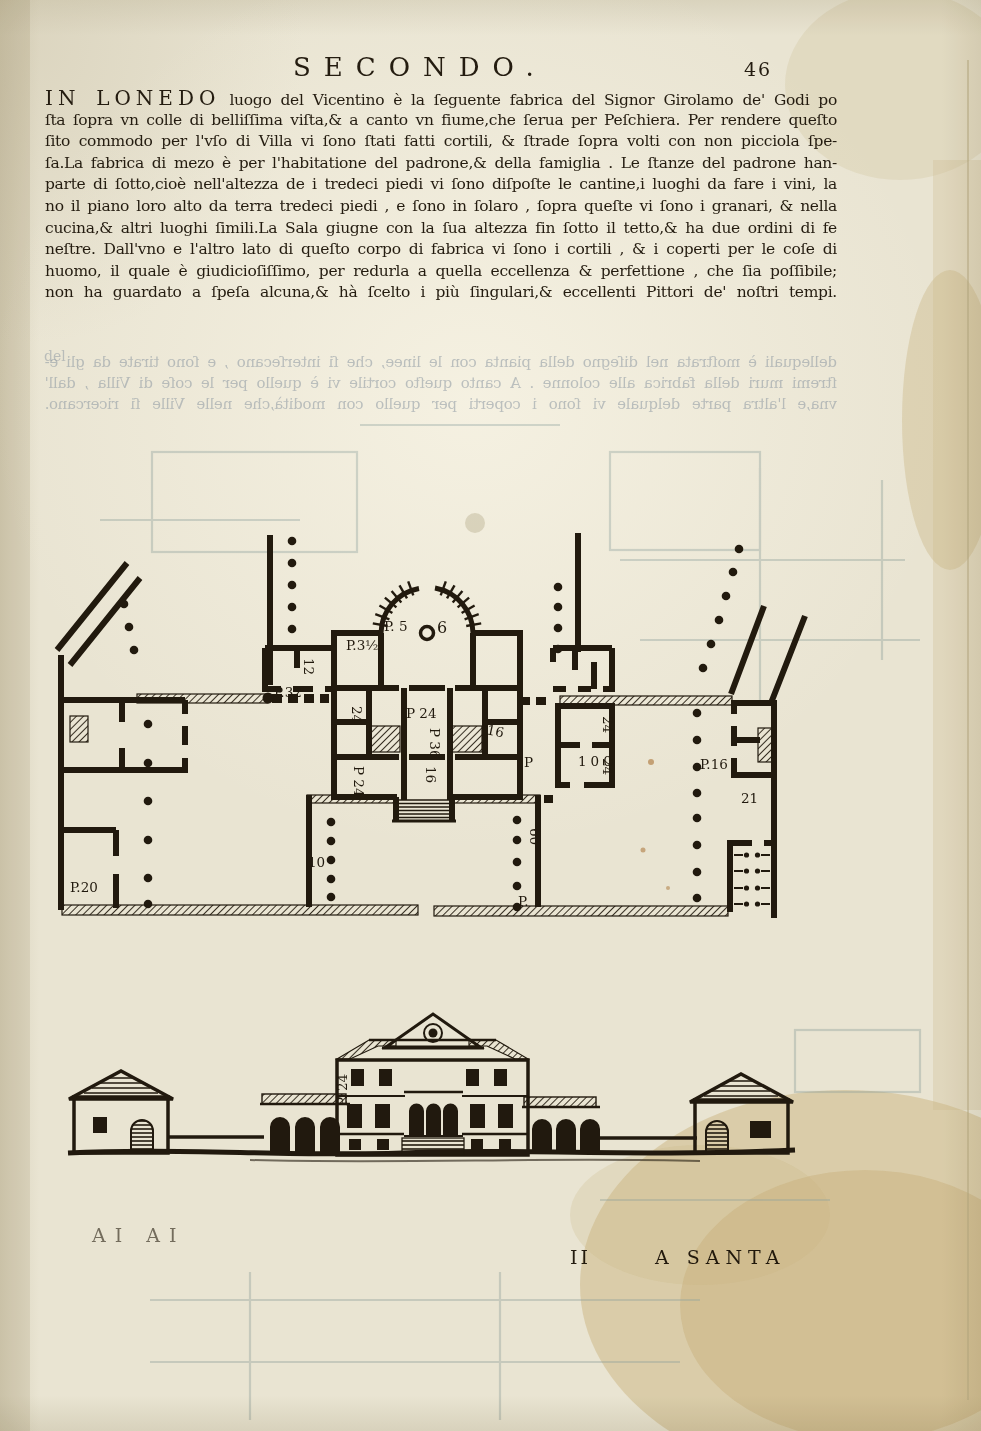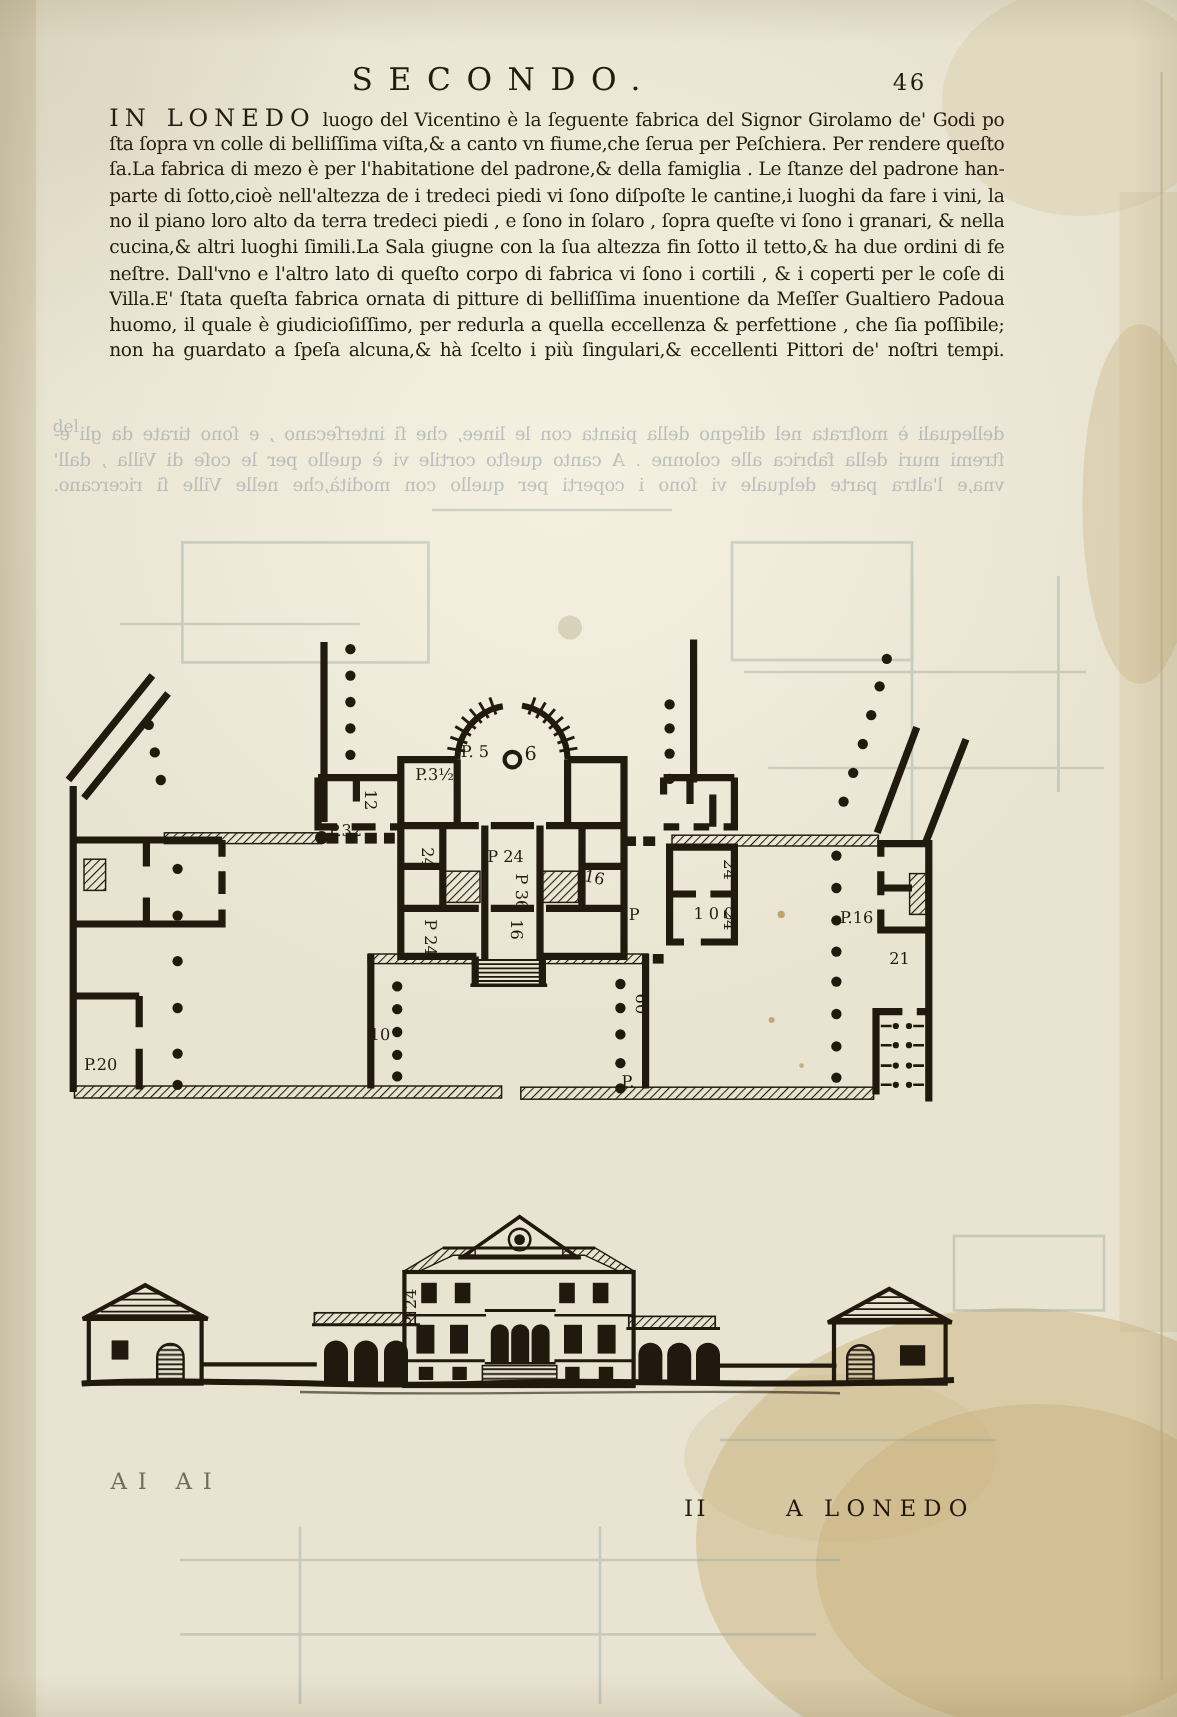--- a/index.html
+++ b/index.html
@@ -12,21 +12,21 @@
       radial-gradient(ellipse 40% 30% at 3% 3%, rgba(190,180,150,.30), rgba(190,180,150,0) 70%),
       linear-gradient(90deg, rgba(170,160,128,.30) 0%, rgba(170,160,128,0) 4%, rgba(170,160,128,0) 96%, rgba(170,160,128,.22) 100%),
       linear-gradient(180deg, rgba(176,167,136,.28) 0%, rgba(176,167,136,0) 2.5%, rgba(176,167,136,0) 97.5%, rgba(176,167,136,.30) 100%);
     text-decoration: underline;
   }
   .text-layer{position:absolute;inset:0;z-index:2;}
   svg.overlay{position:absolute;inset:0;z-index:3;mix-blend-mode:multiply;pointer-events:none;}
   .running-title{position:absolute;left:293px;top:52px;font-size:26px;letter-spacing:13px;white-space:nowrap;}
   .page-number{position:absolute;left:744px;top:58px;font-size:19px;letter-spacing:2px;}
   .body-text{position:absolute;left:45px;top:88px;width:792px;font-size:15.5px;line-height:21.6px;letter-spacing:-0.3px;}
-  .tline{white-space:nowrap;overflow:hidden;text-align:justify;text-align-last:justify;height:21.6px;margin-left:46px;}
+  .tline{white-space:nowrap;overflow:hidden;text-align:justify;text-align-last:justify;height:21.6px;}
   .lead-caps{font-size:20px;letter-spacing:5px;}
   .bleed-block{
     position:absolute;left:45px;top:352px;width:792px;
     transform:scaleX(-1);
     color:#8d98a2;opacity:.55;filter:blur(.35px);
     font-size:15px;line-height:21px;letter-spacing:-0.3px;
   }
   .bleed-line{white-space:nowrap;overflow:hidden;text-align:justify;text-align-last:justify;height:21px;}
   .bleed-fragment{position:absolute;left:44px;top:348px;font-size:14px;color:#99a1a8;opacity:.6;filter:blur(.3px);}
   .ghost-mark{position:absolute;left:92px;top:1224px;font-size:19px;letter-spacing:9px;color:#463e30;opacity:.72;filter:blur(.2px);}
@@ -41,40 +41,40 @@
 
 <div class="page">
 
   <div class="text-layer">
     <div class="running-title">SECONDO.</div>
     <div class="page-number">46</div>
 
     <div class="body-text">
       <div class="tline"><span class="lead-caps">IN LONEDO</span><span> luogo del Vicentino è la ſeguente fabrica del Signor Girolamo de' Godi po</span></div>
       <div class="tline">ſta ſopra vn colle di belliſſima viſta,&amp; a canto vn fiume,che ſerua per Peſchiera. Per rendere queſto</div>
+      <div class="tline">ſito commodo per l'vſo di Villa vi ſono ſtati fatti cortili, &amp; ſtrade ſopra volti con non picciola ſpe-</div>
       <div class="tline">ſa.La fabrica di mezo è per l'habitatione del padrone,&amp; della famiglia . Le ſtanze del padrone han-</div>
       <div class="tline">parte di ſotto,cioè nell'altezza de i tredeci piedi vi ſono diſpoſte le cantine,i luoghi da fare i vini, la</div>
       <div class="tline">no il piano loro alto da terra tredeci piedi , e ſono in ſolaro , ſopra queſte vi ſono i granari, &amp; nella</div>
       <div class="tline">cucina,&amp; altri luoghi ſimili.La Sala giugne con la ſua altezza fin ſotto il tetto,&amp; ha due ordini di fe</div>
       <div class="tline">neſtre. Dall'vno e l'altro lato di queſto corpo di fabrica vi ſono i cortili , &amp; i coperti per le coſe di</div>
-      <div class="tline">Villa.E' ſtata queſta fabrica ornata di pitture di belliſſima inuentione da Meſſer Gualtiero Padoua</div>
       <div class="tline">huomo, il quale è giudicioſiſſimo, per redurla a quella eccellenza &amp; perfettione , che ſia poſſibile;</div>
       <div class="tline">non ha guardato a ſpeſa alcuna,&amp; hà ſcelto i più ſingulari,&amp; eccellenti Pittori de' noſtri tempi.</div>
     </div>
 
     <div class="bleed-fragment">del</div>
     <div class="bleed-block">
       <div class="bleed-line">dellequali è moſtrata nel diſegno della pianta con le linee, che ſi interſecano , e ſono tirate da gli e-</div>
       <div class="bleed-line">ſtremi muri della fabrica alle colonne . A canto queſto cortile vi è quello per le coſe di Villa , dall'</div>
       <div class="bleed-line">vna,e l'altra parte delquale vi ſono i coperti per quello con modità,che nelle Ville ſi ricercano.</div>
     </div>
 
     <div class="ghost-mark">AI AI</div>
     <div class="signature-mark">II</div>
-    <div class="catchword">A LONEDO</div>
+    <div class="catchword">A SANTA</div>
   </div>
 
   <svg class="overlay" viewBox="0 0 981 1431" xmlns="http://www.w3.org/2000/svg">
     <defs>
       <pattern id="h" patternUnits="userSpaceOnUse" width="5" height="5" patternTransform="rotate(45)">
         <line x1="0" y1="0" x2="0" y2="5" stroke="#241c10" stroke-width="1.8"></line>
       </pattern>
       <pattern id="hh" patternUnits="userSpaceOnUse" width="4" height="4">
         <line x1="0" y1="1" x2="4" y2="1" stroke="#241c10" stroke-width="1.6"></line>
       </pattern>

